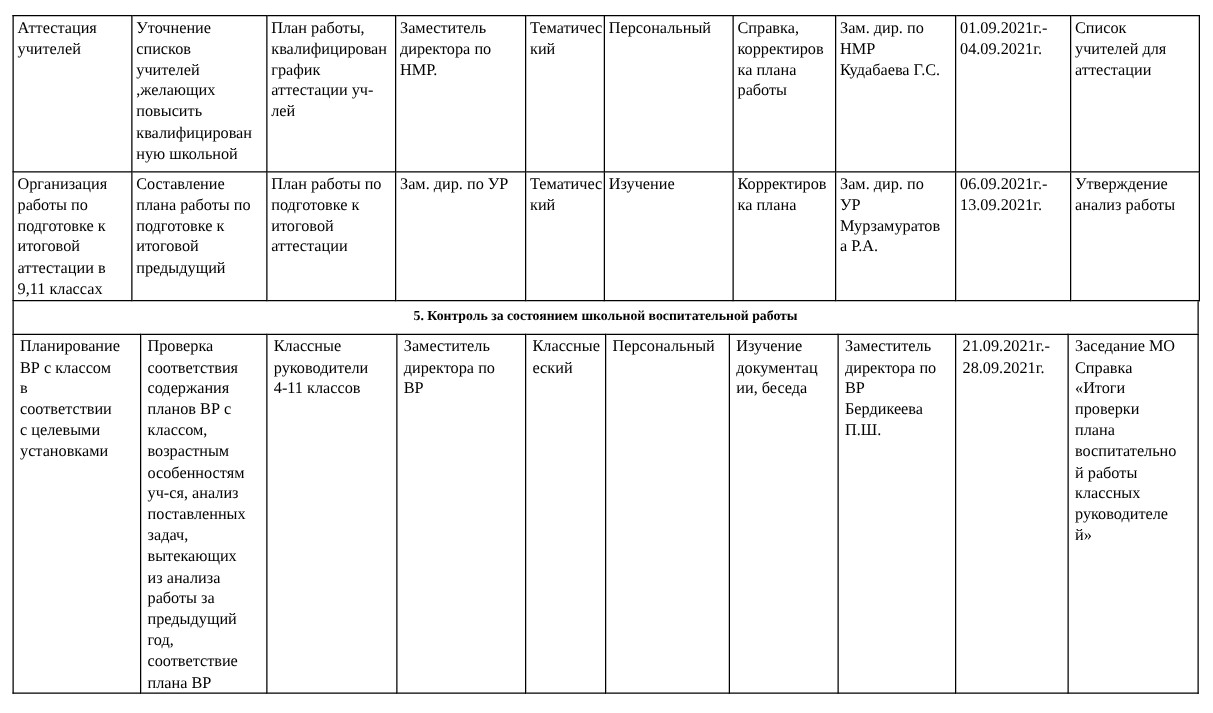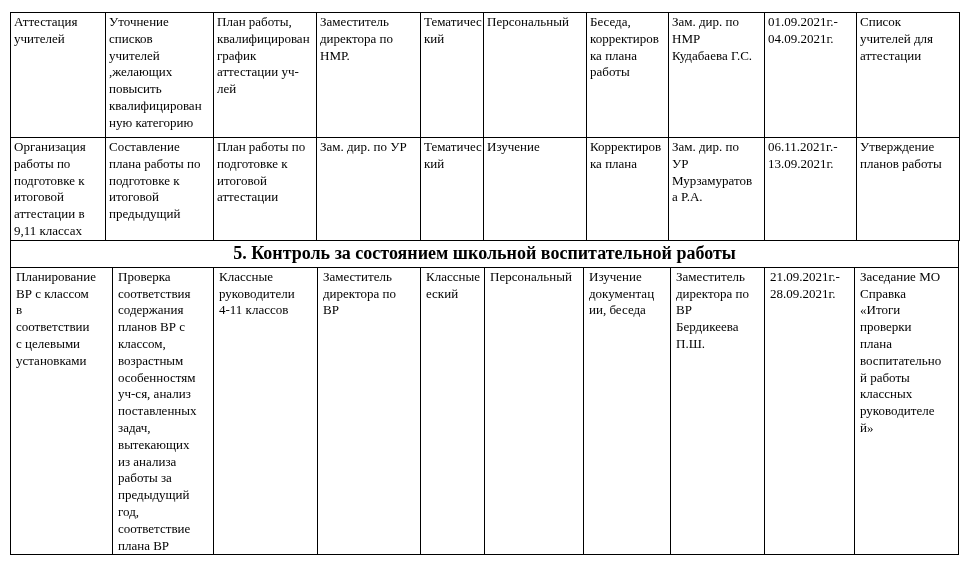--- a/index.html
+++ b/index.html
@@ -36,21 +36,21 @@
   table.t2 td { padding-left: 5px; }
   table.t1 tr.r1 { height: 125px; }
   table.t1 tr.r2 { height: 101px; margin-left: 7px; }
   table.t2 tr.r3 { height: 286px; }
   .section-band {
     box-sizing: border-box;
     width: 949px;
     border-left: 1px solid #000000;
     border-right: 1px solid #000000;
     text-align: center;
-    font-size: 18px;
+    font-size: 11px;
     font-weight: bold;
     line-height: 17px;
     padding: 4px 0 5px 0;
   }
 </style>
 </head>
 <body>
 
 <div class="doc">
 
@@ -70,33 +70,33 @@
     <tbody>
       <tr class="r1">
         <td>Аттестация
 учителей</td>
         <td>Уточнение
 списков
 учителей
 ,желающих
 повысить
 квалифицирован
-ную категорию</td>
+ную школьной</td>
         <td>План работы,
 квалифицирован
 график
 аттестации уч-
 лей</td>
         <td>Заместитель
 директора по
 НМР.</td>
         <td>Тематичес
 кий</td>
         <td>Персональный</td>
-        <td>Беседа,
+        <td>Справка,
 корректиров
 ка плана
 работы</td>
         <td>Зам. дир. по
 НМР
 Кудабаева Г.С.</td>
         <td>01.09.2021г.-
 04.09.2021г.</td>
         <td>Список
 учителей для
@@ -121,24 +121,24 @@
         <td>Зам. дир. по УР</td>
         <td>Тематичес
 кий</td>
         <td>Изучение</td>
         <td>Корректиров
 ка плана</td>
         <td>Зам. дир. по
 УР
 Мурзамуратов
 а Р.А.</td>
-        <td>06.11.2021г.-
+        <td>06.09.2021г.-
 13.09.2021г.</td>
         <td>Утверждение
-планов работы</td>
+анализ работы</td>
       </tr>
     </tbody>
   </table>
 
   <div class="section-band">5. Контроль за состоянием школьной воспитательной работы</div>
 
   <table class="grid t2">
     <colgroup>
       <col style="width:102px">
         <col style="width:101px">

